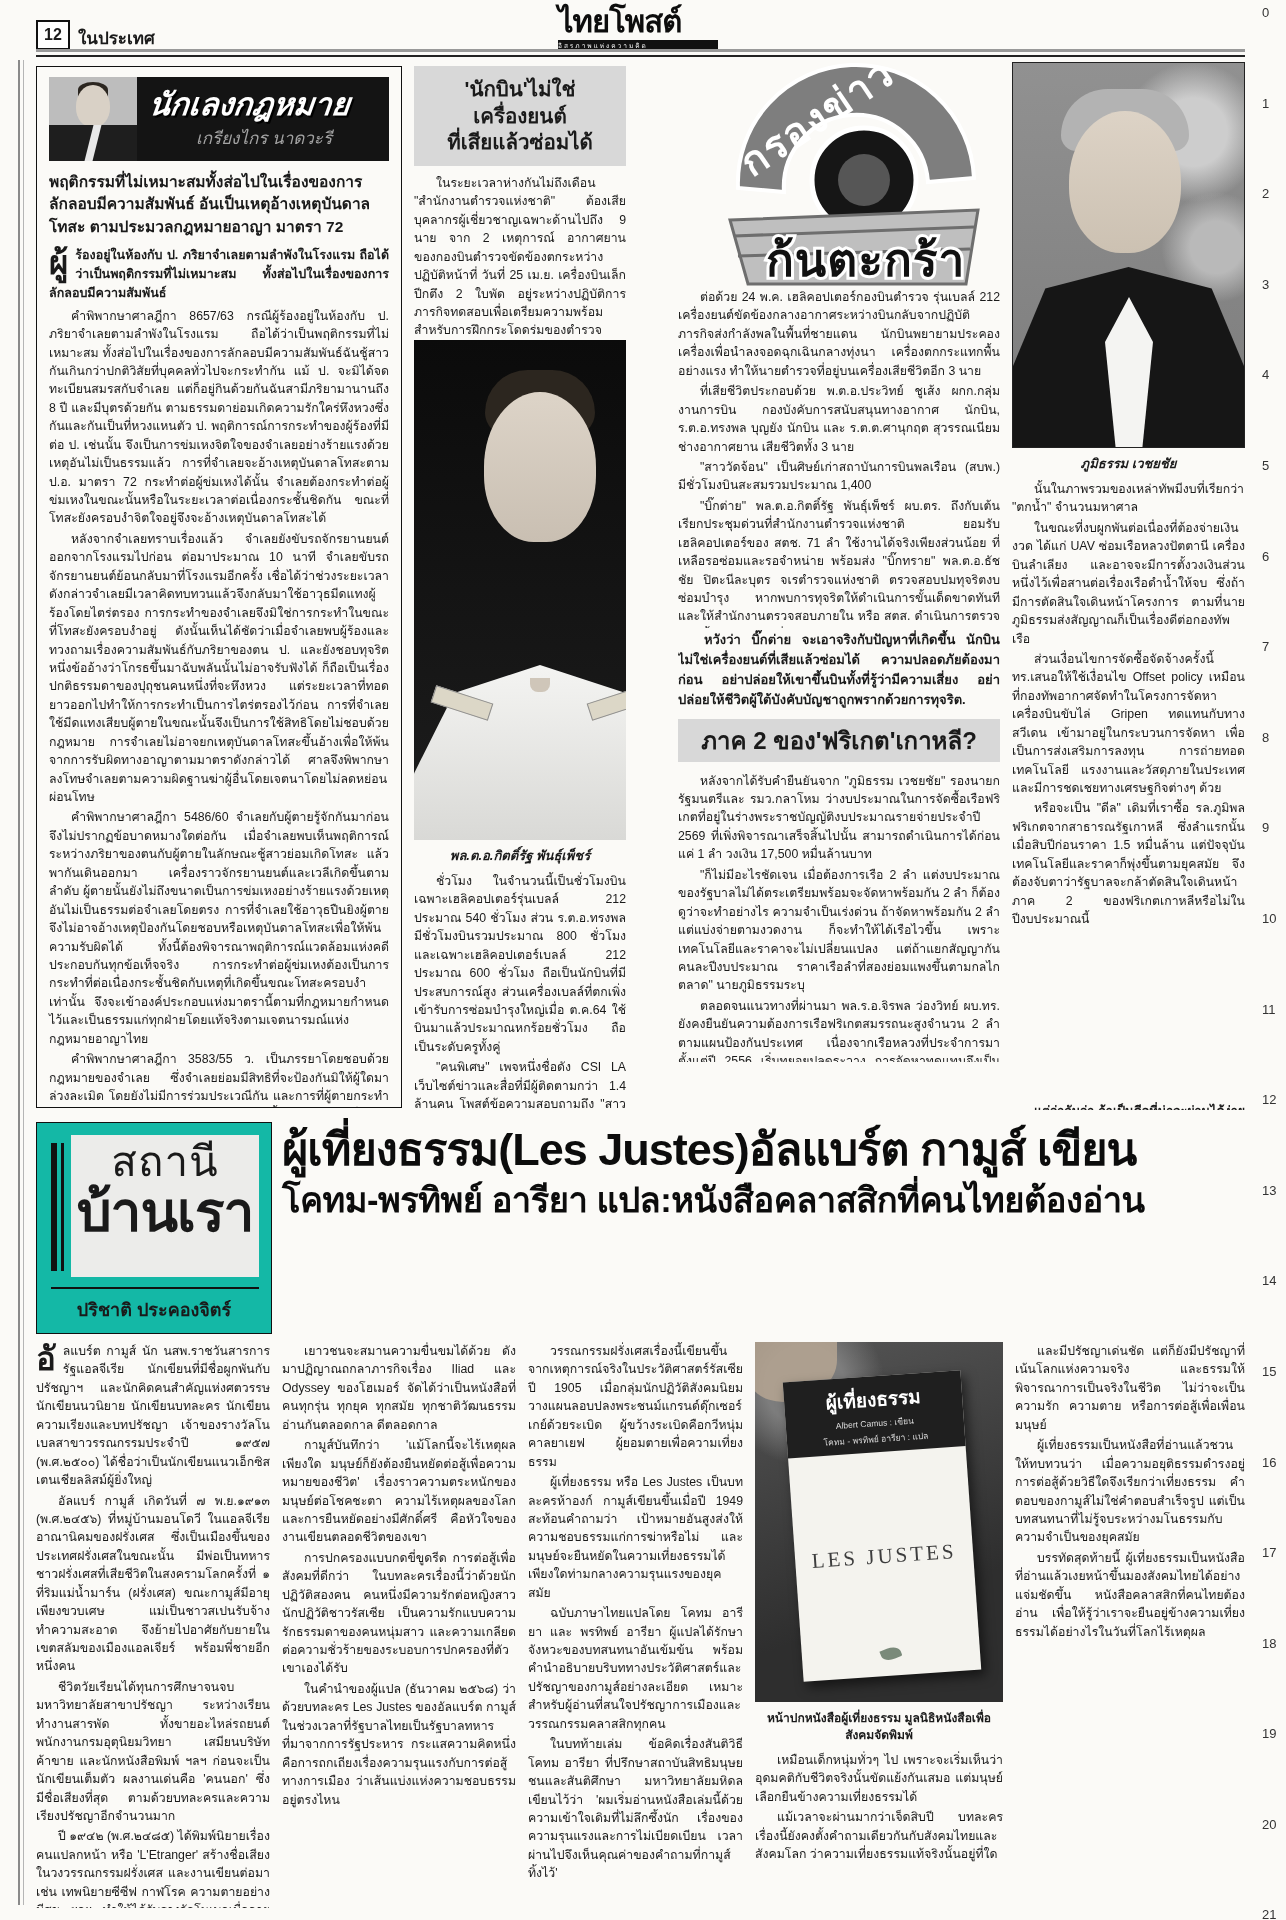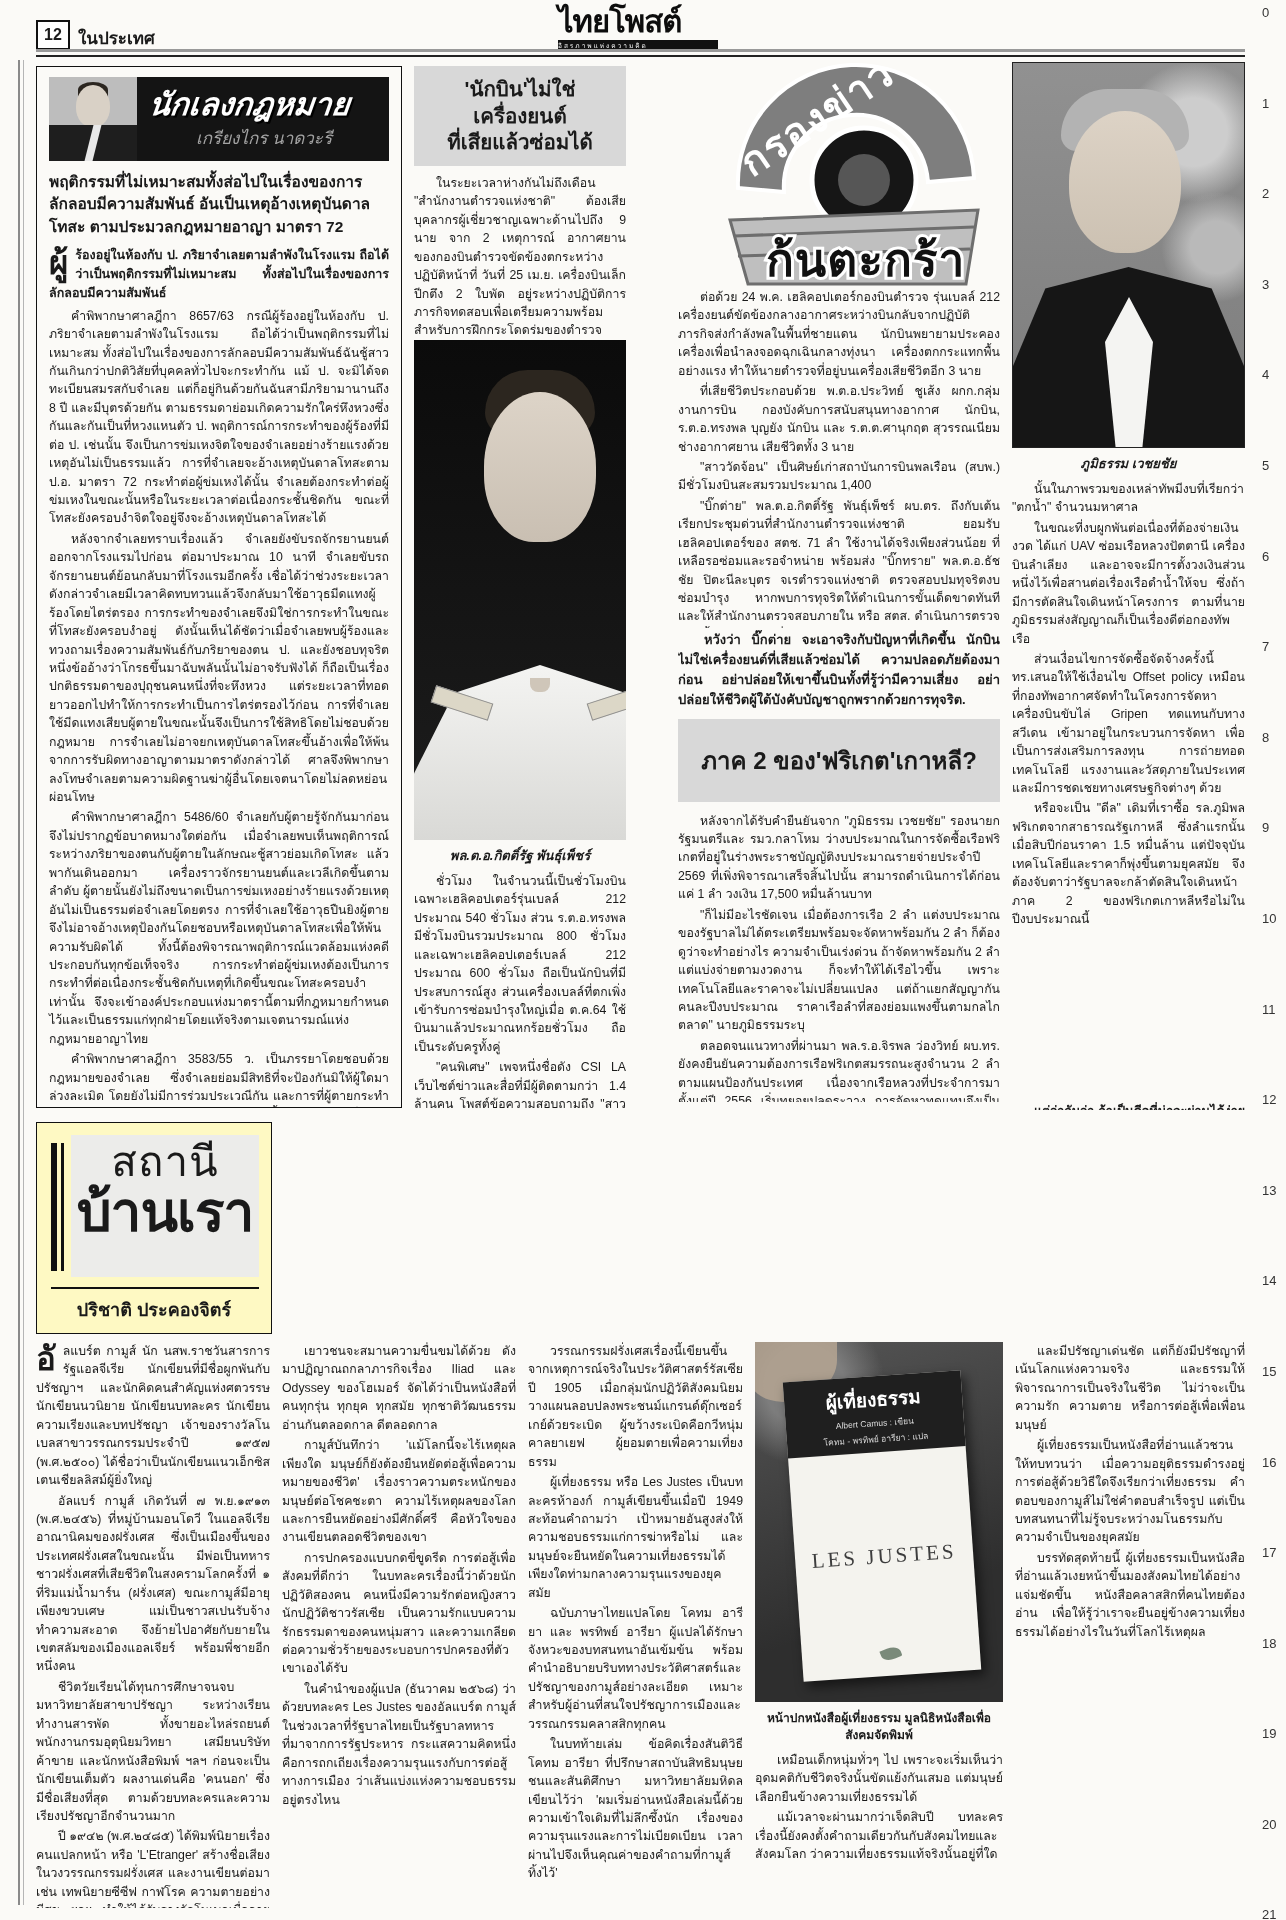--- a/index.html
+++ b/index.html
@@ -52,38 +52,38 @@
   .off-collar{position:absolute;left:116px;bottom:148px;width:20px;height:14px;background:#cfc6b9;border-radius:0 0 8px 8px;}
   .off-epL{position:absolute;left:18px;bottom:128px;width:58px;height:16px;background:#dcd7c7;border:1px solid #8f8f8f;transform:rotate(18deg);}
   .off-epR{position:absolute;right:18px;bottom:128px;width:58px;height:16px;background:#dcd7c7;border:1px solid #8f8f8f;transform:rotate(-18deg);}
   .photo-caption{font-size:13px;font-weight:bold;font-style:italic;text-align:center;margin:5px 0 6px 0;}
   #colA-text-bottom{height:250px;overflow:hidden;}
   
   #colB{left:678px;top:60px;width:322px;height:1050px;overflow:hidden;}
   #kk-logo{width:322px;height:228px;position:relative;}
   #colB-text{height:340px;overflow:hidden;}
   .closing-italic{font-size:13px;font-weight:bold;line-height:1.55;text-align:justify;text-indent:26px;margin:2px 0 8px 0;}
-  #frigate-head{font-size:24px;padding:22px 4px;margin:4px 0 10px 0;}
+  #frigate-head{font-size:24px;padding:2px 4px;margin:4px 0 10px 0;}
   #colB-frigate{height:290px;overflow:hidden;}
   
   #colD{left:1012px;top:62px;width:233px;height:1048px;overflow:hidden;}
   #phum-photo{width:233px;height:386px;border:1px solid #222;box-sizing:border-box;position:relative;overflow:hidden;
      background:radial-gradient(circle at 78% 18%,#cdcdcd 0 34px,rgba(0,0,0,0) 70px),
                 radial-gradient(circle at 88% 48%,#b9b9b9 0 26px,rgba(0,0,0,0) 55px),
                 linear-gradient(#919191,#7c7c7c);}
   .ph-hair{position:absolute;left:48px;top:26px;width:128px;height:62px;background:#b3b3b3;border-radius:60px 60px 20px 20px;}
   .ph-face{position:absolute;left:56px;top:48px;width:112px;height:142px;background:linear-gradient(180deg,#ddd3c6,#ccc1b2);border-radius:50% 50% 46% 46%;}
   .ph-suit{position:absolute;left:0;bottom:0;width:100%;height:180px;background:#161616;
            clip-path:polygon(0 55%,14% 12%,50% 0,86% 12%,100% 55%,100% 100%,0 100%);}
   .ph-shirt{position:absolute;left:92px;bottom:0;width:48px;height:150px;background:#f4f4f2;
             clip-path:polygon(50% 0,100% 30%,78% 100%,22% 100%,0 30%);}
   #colD-text{height:620px;overflow:hidden;}
   .bold-closing{font-size:12.5px;font-weight:800;text-align:justify;text-indent:22px;line-height:1.5;margin-top:2px;}
   
-  #station-box{left:36px;top:1122px;width:236px;height:212px;border:1.5px solid #111;box-sizing:border-box;background:#fef9c3;}
+  #station-box{left:36px;top:1122px;width:236px;height:212px;border:1.5px solid #111;box-sizing:border-box;background:#14b8a6;}
   .st-bar1{position:absolute;left:14px;top:20px;width:6px;height:128px;background:#111;}
   .st-bar2{position:absolute;left:24px;top:20px;width:2.5px;height:128px;background:#111;}
   #st-panel{position:absolute;left:34px;top:12px;width:188px;height:142px;background:#ececea;text-align:center;}
   #st-line1{font-size:42px;font-weight:500;line-height:1.1;margin-top:4px;letter-spacing:1px;}
   #st-line2{font-size:55px;font-weight:800;line-height:1.0;letter-spacing:-1px;}
   #st-rule{position:absolute;left:14px;top:164px;width:208px;height:2px;background:#111;}
   #st-author{position:absolute;left:0;top:172px;width:100%;text-align:center;font-size:18px;font-weight:bold;}
   #big-headline{left:282px;top:1124px;width:963px;}
   #bh1{font-size:45px;font-weight:800;letter-spacing:-1px;line-height:1.15;color:#0c0c0c;}
   #bh2{font-size:34.5px;font-weight:800;letter-spacing:-0.5px;line-height:1.2;color:#0c0c0c;margin-top:4px;}
@@ -249,20 +249,24 @@
     <div class="st-bar1"></div>
     <div class="st-bar2"></div>
     <div id="st-panel">
       <div id="st-line1">สถานี</div>
       <div id="st-line2">บ้านเรา</div>
     </div>
     <div id="st-rule"></div>
     <div id="st-author">ปริชาติ ประคองจิตร์</div>
   </div>
 
+  <div class="abs" id="big-headline">
+    <div id="bh1">ผู้เที่ยงธรรม(Les Justes)อัลแบร์ต กามูส์ เขียน</div>
+    <div id="bh2">โคทม-พรทิพย์ อารียา แปล:หนังสือคลาสสิกที่คนไทยต้องอ่าน</div>
+  </div>
 
   <div class="bcol" id="bcol1">
     <span class="dropcap">อั</span>
     <p class="para noindent">ลแบร์ต กามูส์ นัก นสพ.ราชวันสารการรัฐแอลจีเรีย นักเขียนที่มีชื่อผูกพันกับปรัชญาฯ และนักคิดคนสำคัญแห่งศตวรรษ นักเขียนนวนิยาย นักเขียนบทละคร นักเขียนความเรียงและบทปรัชญา เจ้าของรางวัลโนเบลสาขาวรรณกรรมประจำปี ๑๙๕๗ (พ.ศ.๒๕๐๐) ได้ชื่อว่าเป็นนักเขียนแนวเอ็กซิสเตนเชียลลิสม์ผู้ยิ่งใหญ่</p>
     <div>
         <p class="para">อัลแบร์ กามูส์ เกิดวันที่ ๗ พ.ย.๑๙๑๓ (พ.ศ.๒๔๕๖) ที่หมู่บ้านมอนโดวี ในแอลจีเรียอาณานิคมของฝรั่งเศส ซึ่งเป็นเมืองขึ้นของประเทศฝรั่งเศสในขณะนั้น มีพ่อเป็นทหารชาวฝรั่งเศสที่เสียชีวิตในสงครามโลกครั้งที่ ๑ ที่ริมแม่น้ำมาร์น (ฝรั่งเศส) ขณะกามูส์มีอายุเพียงขวบเศษ แม่เป็นชาวสเปนรับจ้างทำความสะอาด จึงย้ายไปอาศัยกับยายในเขตสลัมของเมืองแอลเจียร์ พร้อมพี่ชายอีกหนึ่งคน</p>
         <p class="para">ชีวิตวัยเรียนได้ทุนการศึกษาจนจบมหาวิทยาลัยสาขาปรัชญา ระหว่างเรียนทำงานสารพัด ทั้งขายอะไหล่รถยนต์ พนักงานกรมอุตุนิยมวิทยา เสมียนบริษัทค้าขาย และนักหนังสือพิมพ์ ฯลฯ ก่อนจะเป็นนักเขียนเต็มตัว ผลงานเด่นคือ 'คนนอก' ซึ่งมีชื่อเสียงที่สุด ตามด้วยบทละครและความเรียงปรัชญาอีกจำนวนมาก</p>
         <p class="para">ปี ๑๙๔๒ (พ.ศ.๒๔๘๕) ได้พิมพ์นิยายเรื่อง คนแปลกหน้า หรือ 'L'Etranger' สร้างชื่อเสียงในวงวรรณกรรมฝรั่งเศส และงานเขียนต่อมา เช่น เทพนิยายซีซีฟ กาฬโรค ความตายอย่างมีสุข ฯลฯ ทำให้ได้รับรางวัลโนเบลเมื่ออายุเพียง ๔๔ ปี ก่อนเสียชีวิตด้วยอุบัติเหตุรถยนต์เมื่อ ๔ ม.ค.๑๙๖๐ (พ.ศ.๒๕๐๓) ขณะอายุ ๔๗ ปี</p>
       </div>
   </div>

